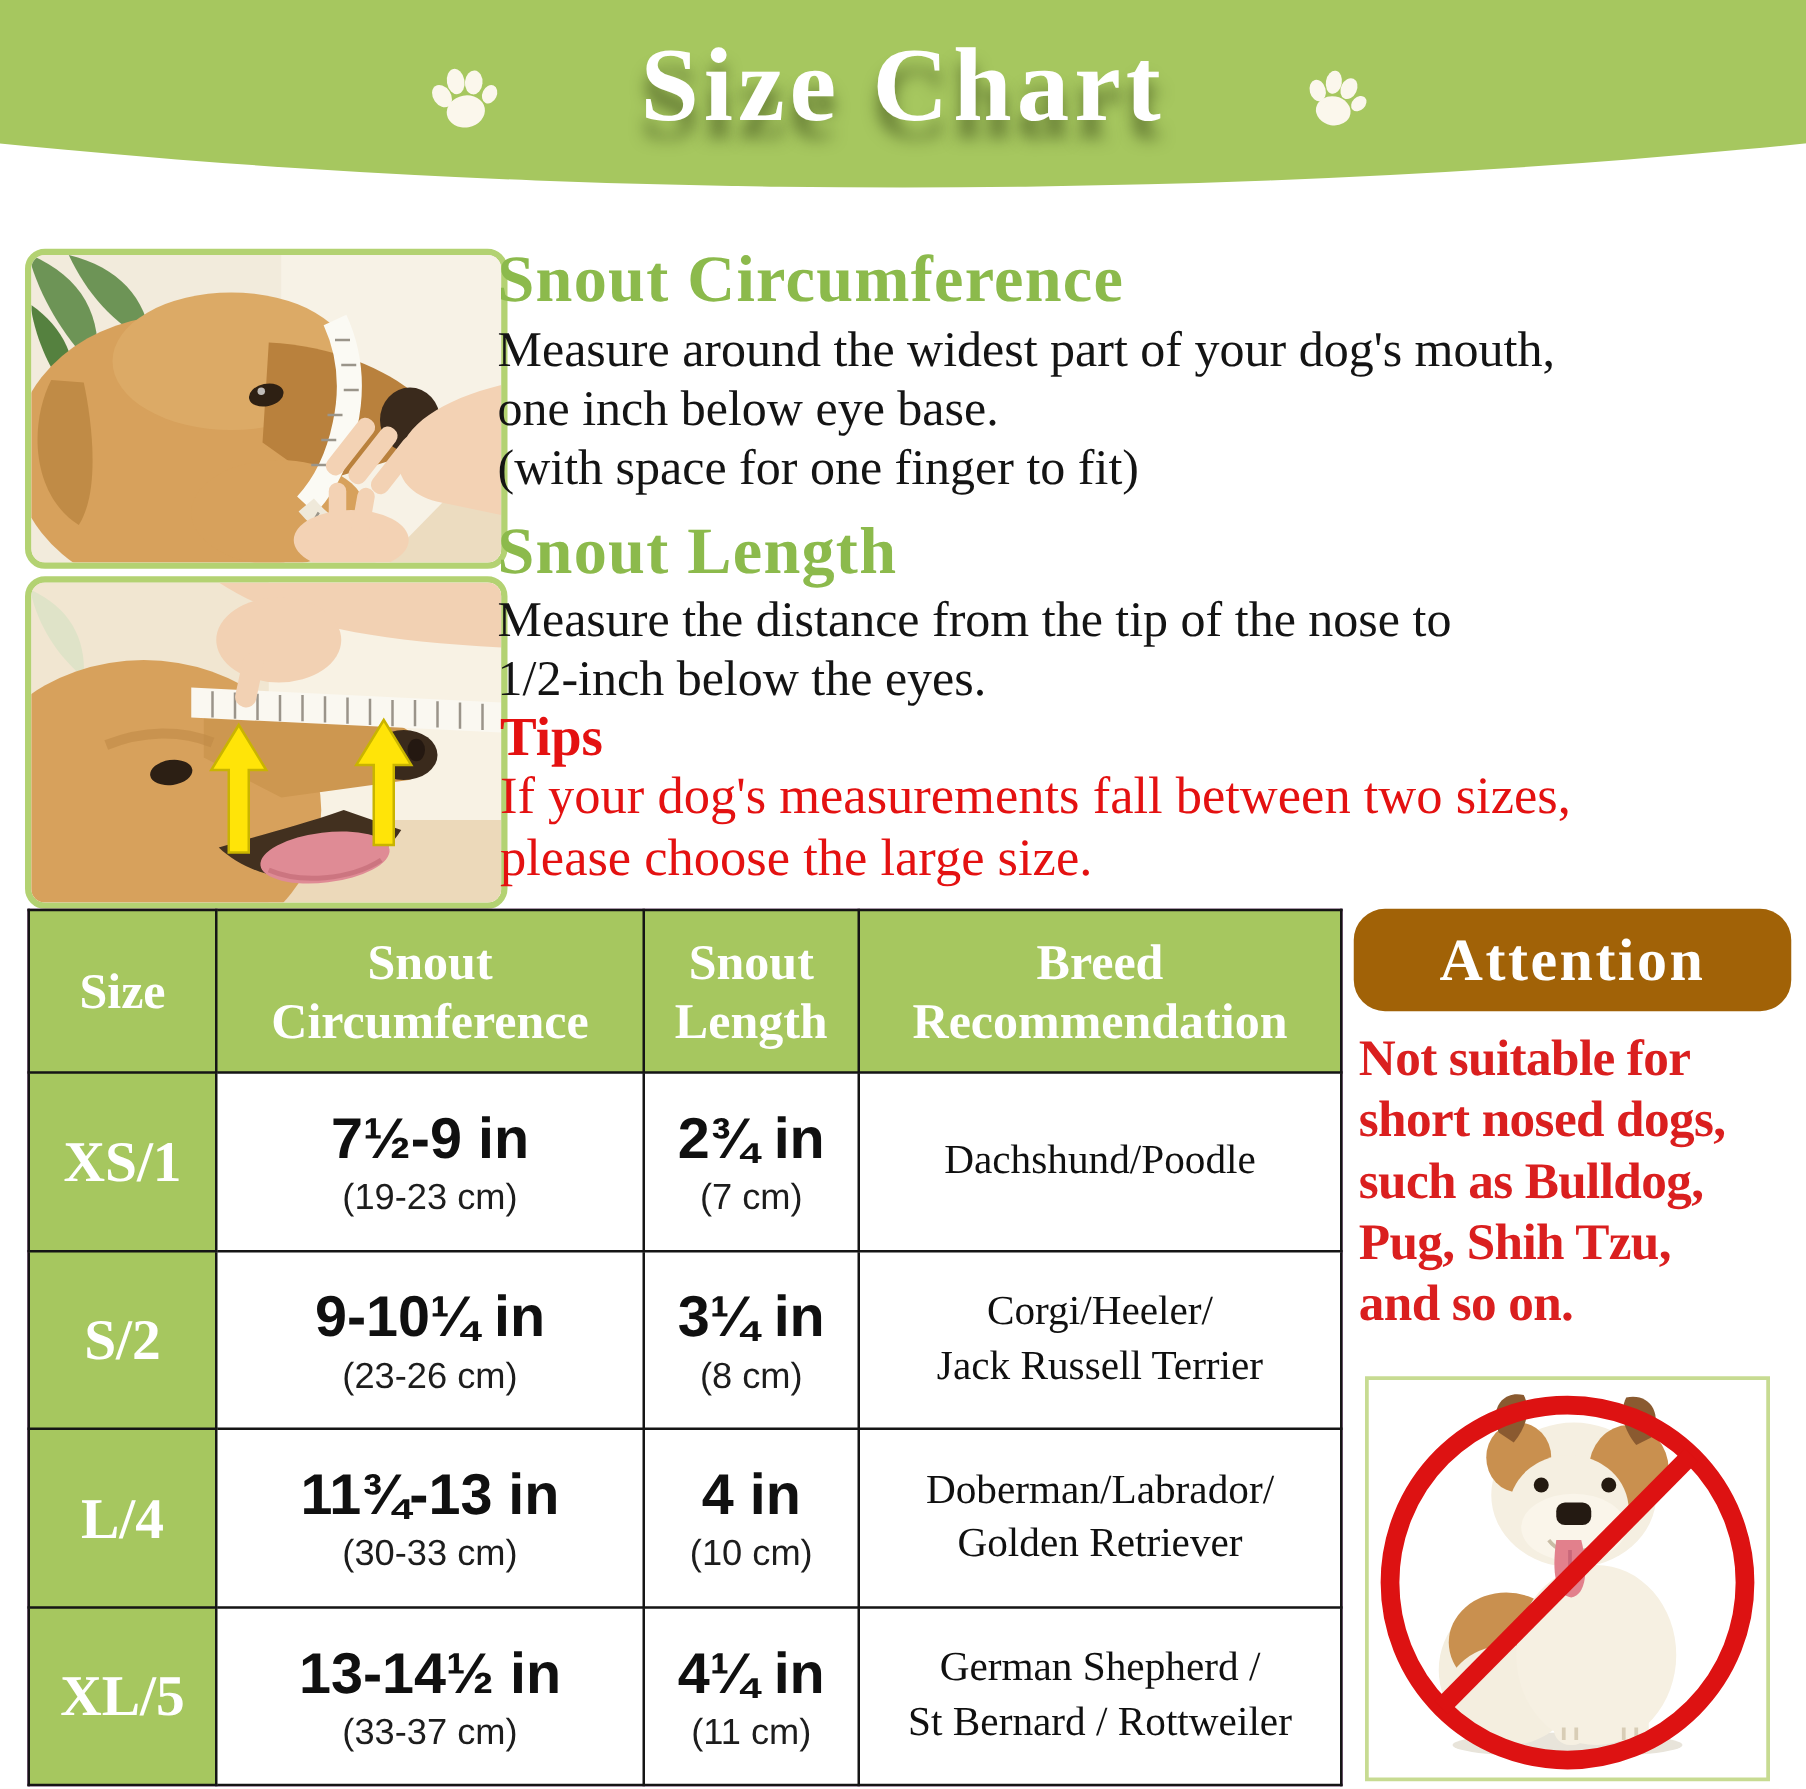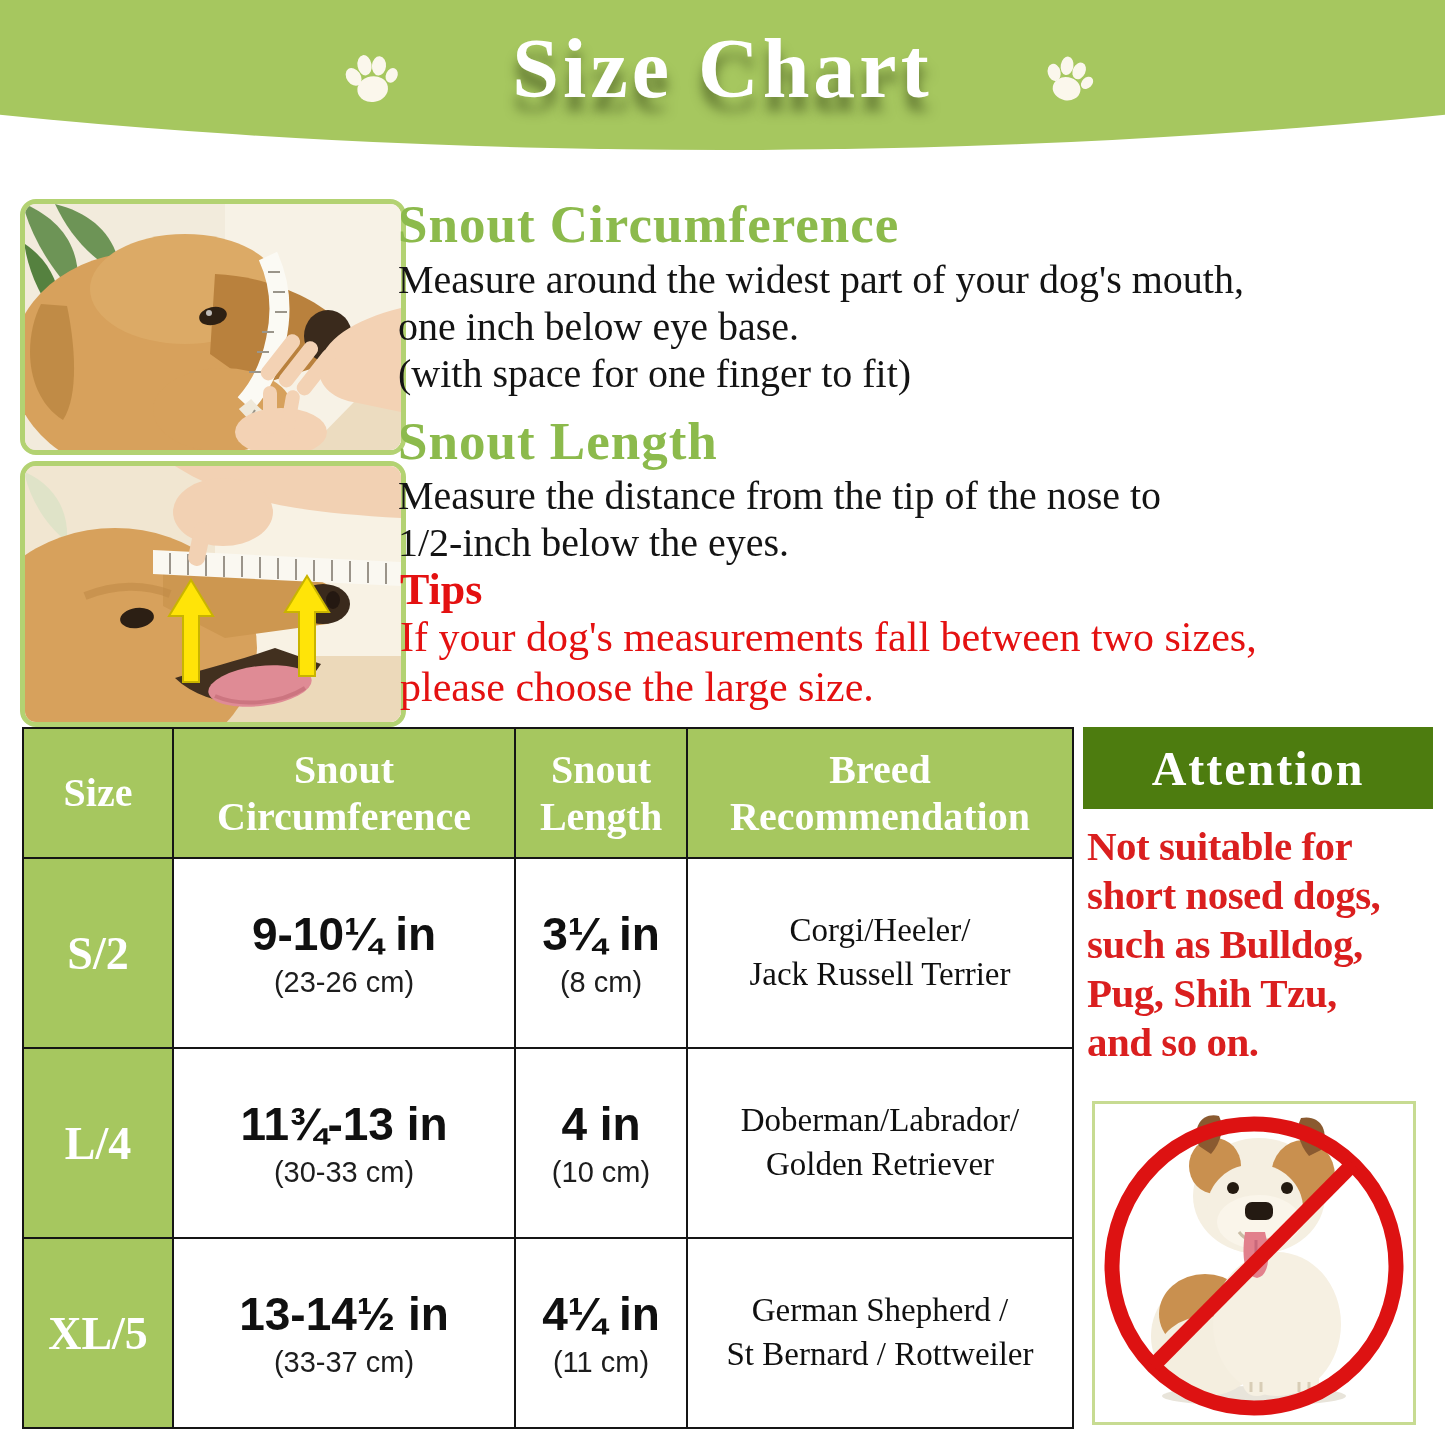--- a/index.html
+++ b/index.html
@@ -68,22 +68,22 @@
   .meas-in  { font-family:"Liberation Sans", sans-serif; font-weight:bold; font-size:46px; color:#101010; }
   .meas-cm  { font-family:"Liberation Sans", sans-serif; font-size:29px; color:#1d1d1d; margin-top:5px; }
   .breed-cell {
     text-align:center; background:#fff; font-size:33px; line-height:1.32;
     white-space:pre-line; color:#101010;
   }
 
   
   .attn-head {
     position:absolute; left:1083px; top:727px; width:350px; height:82px;
-    background:#4d7c0f; display:flex; align-items:center; justify-content:center;
-    color:#fff; font-weight:bold; font-size:48px; letter-spacing:2px;
+    background:#a16207; display:flex; align-items:center; justify-content:center;
+    color:#fff; font-weight:bold; font-size:48px; letter-spacing:2px;border-radius:25px;
   }
   .attn-text {
     position:absolute; left:1087px; top:822px; width:352px;
     color:#da1f1f; font-weight:bold; font-size:41px; line-height:49px;
     white-space:pre-line; letter-spacing:-0.5px;
   }
   .no-box {
     position:absolute; left:1092px; top:1101px; width:324px; height:324px;
     border:3px solid #c7db92; background:#fff;
   }
@@ -217,20 +217,32 @@
         <th>Size</th>
         <th>Snout
 Circumference</th>
         <th>Snout
 Length</th>
         <th>Breed
 Recommendation</th>
       </tr>
     </thead>
     <tbody>
+      <tr>
+        <th class="size-cell">XS/1</th>
+        <td class="meas-cell">
+          <div class="meas-in">7½-9 in</div>
+          <div class="meas-cm">(19-23 cm)</div>
+        </td>
+        <td class="meas-cell">
+          <div class="meas-in">2¾ in</div>
+          <div class="meas-cm">(7 cm)</div>
+        </td>
+        <td class="breed-cell">Dachshund/Poodle</td>
+      </tr>
       <tr>
         <th class="size-cell">S/2</th>
         <td class="meas-cell">
           <div class="meas-in">9-10¼ in</div>
           <div class="meas-cm">(23-26 cm)</div>
         </td>
         <td class="meas-cell">
           <div class="meas-in">3¼ in</div>
           <div class="meas-cm">(8 cm)</div>
         </td>

